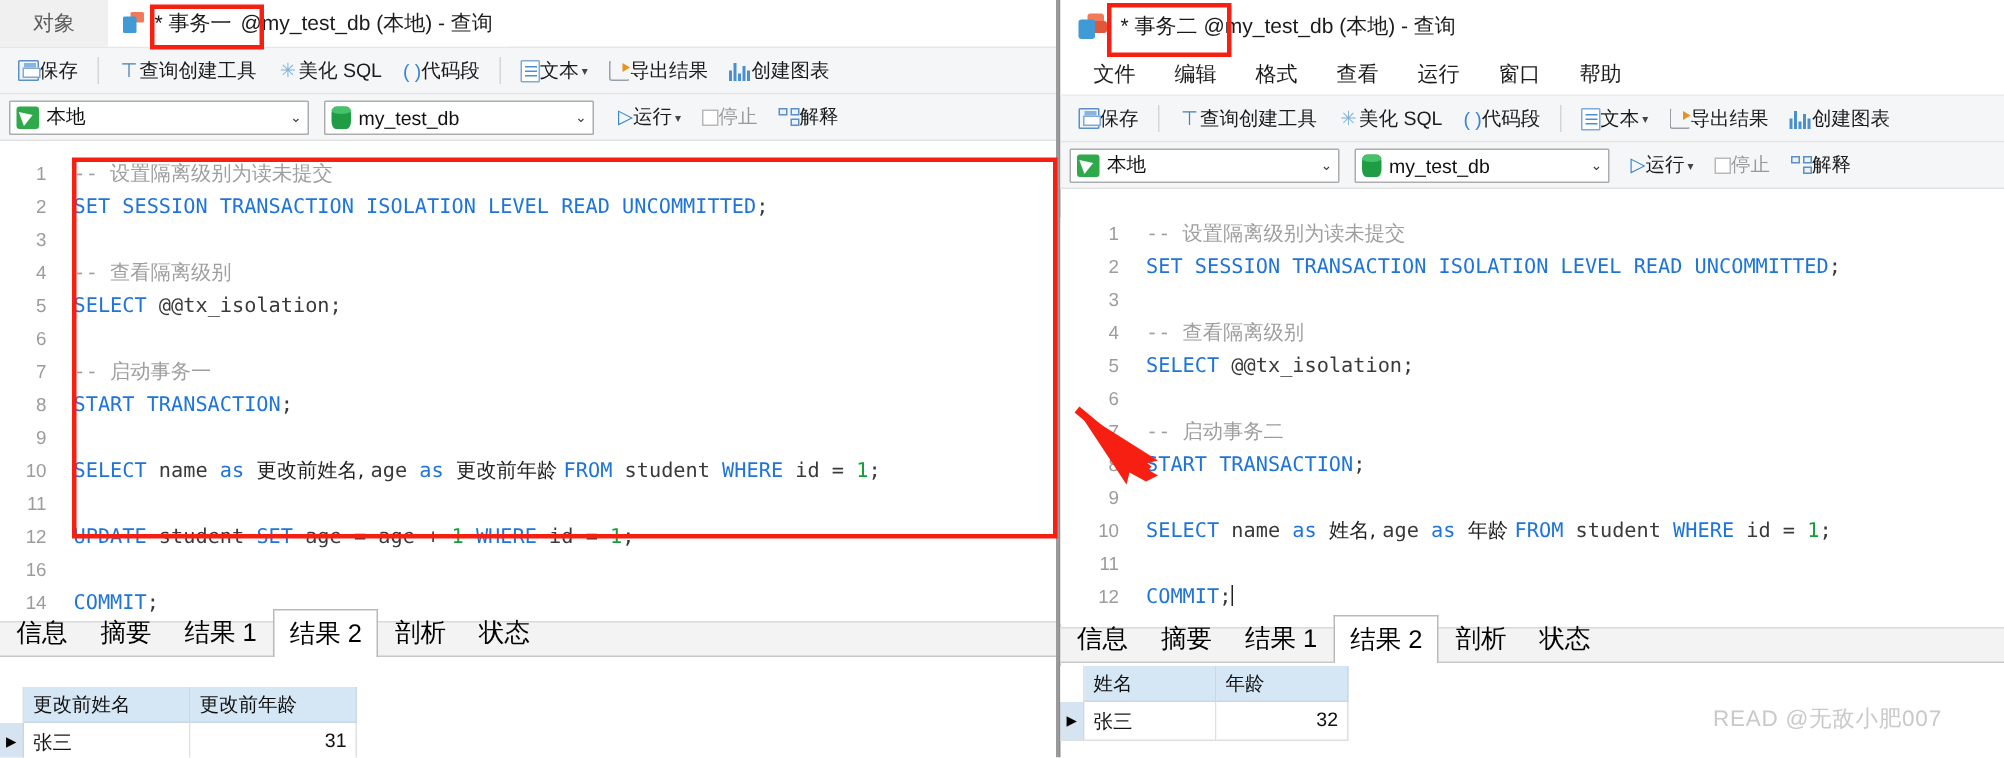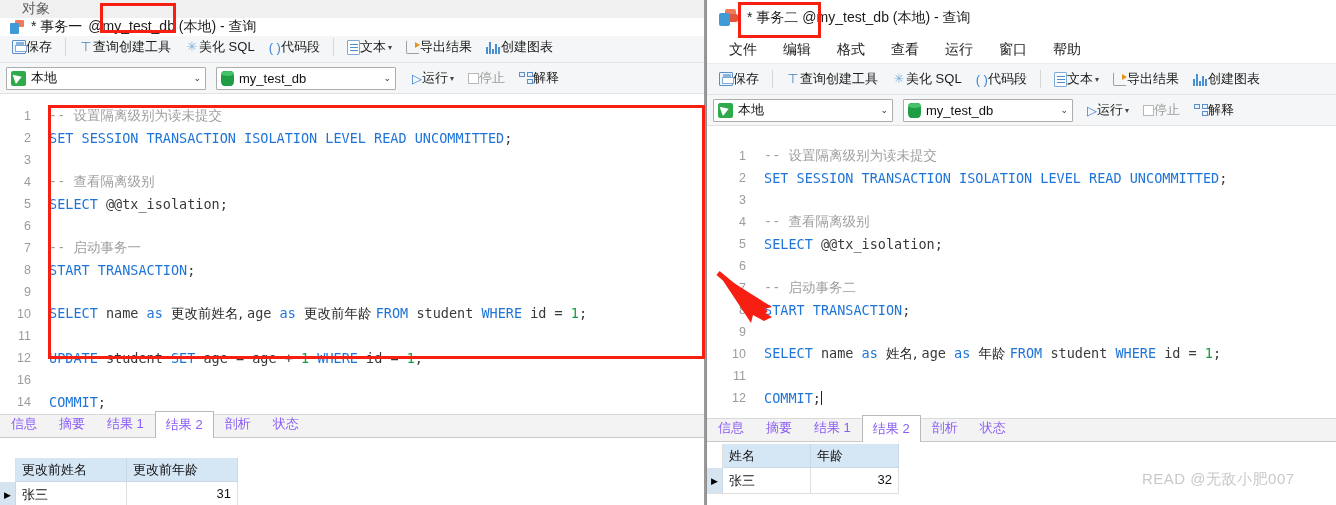--- a/index.html
+++ b/index.html
@@ -74,21 +74,21 @@
   .k  { color:#1e74d8; }          
   .id { color:#3a3a3a; }          
   .cm { color:#9e9e9e; }          
   .num{ color:#13a03a; }          
   .op { color:#3a3a3a; }
   .cjk{ color:#1f1f1f; font-family:"DejaVu Sans","Liberation Sans",sans-serif; font-size:13.5px;}
 
   
   .res-tabs { display:flex; align-items:flex-end; height:24px; background:#f3f3f3;
               border-top:1px solid #d9d9d9; border-bottom:1px solid #c8c8c8; }
-  .res-tab { padding:3px 10px 4px; font-size:13px; color:#8b5cf6; border:1px solid transparent;
+  .res-tab { padding:3px 10px 4px; font-size:17px; color:#000000; border:1px solid transparent;
              border-bottom:none; margin-top:2px; }
   .res-tab.active { background:#fff; border-color:#b9b9b9; margin-top:0; padding-top:4px;
                     position:relative; top:1px; }
   .grid-hdr { display:flex; height:24px; background:#fff; }
   .g-corner { width:16px; border-right:1px solid #dfdfdf; background:#fff; flex:0 0 auto; }
   .g-th { background:#d5e6f5; border-right:1px solid #c9d8e6; border-bottom:1px solid #c9d8e6;
           font-size:13px; padding:3px 6px; color:#111; }
   .g-row { display:flex; height:26px; align-items:stretch; }
   .g-rowhdr { width:16px; display:flex;align-items:center;justify-content:center;
               background:#d6e4f2; border-right:1px solid #c9d8e6; border-bottom:1px solid #dfdfdf; flex:0 0 auto;}
@@ -105,21 +105,21 @@
              border-bottom:1px solid #ececec; }
   .menubar div { padding:4px 12px; font-size:14px; color:#1b1b1b; }
 
   .titlebar { display:flex; align-items:center; height:36px; background:#fff; padding-left:12px; gap:8px; }
   .title-txt { font-size:14px; color:#1b1b1b; white-space:nowrap;text-align:right; }
   .ic-win { width:20px;height:18px;position:relative;flex:0 0 auto; }
   .ic-win i:nth-child(1){position:absolute;left:6px;top:0;width:11px;height:8px;background:#ef7b5a;border-radius:2px;}
   .ic-win i:nth-child(2){position:absolute;left:8px;top:5px;width:11px;height:8px;background:#e2563a;border-radius:2px;}
   .ic-win i:nth-child(3){position:absolute;left:0;top:4px;width:11px;height:13px;background:#3f9ad6;border-radius:2px;}
 
-  .obj-tabstrip { display:flex; height:32px; align-items:stretch; background:#fff; border-bottom:1px solid #e6e6e6;flex-direction:column;}
+  .obj-tabstrip { display:flex; height:32px; align-items:stretch; background:#fff; border-bottom:1px solid #e6e6e6;}
   .obj-tab { display:flex;align-items:center;padding:0 22px;font-size:14px;color:#5c5c5c;background:#f0f0f0;}
   .q-tab { display:flex;align-items:center;gap:6px;padding:0 10px;font-size:14px;color:#1b1b1b;background:#fff;}
   .ic-qtab { width:15px;height:15px;position:relative;flex:0 0 auto;}
   .ic-qtab i:nth-child(1){position:absolute;left:5px;top:0;width:9px;height:7px;background:#ef7b5a;border-radius:1px;}
   .ic-qtab i:nth-child(2){position:absolute;left:0;top:3px;width:9px;height:11px;background:#3f9ad6;border-radius:1px;}
 
   .vsplit { position:absolute; background:#7a7a7a; }
   .csdn { position:absolute; color:#c9c9c9; font-size:15px; letter-spacing:0.5px; white-space:nowrap; }
   .caretbar { display:inline-block; width:1px; height:14px; background:#222; vertical-align:-2px; }
 </style>

